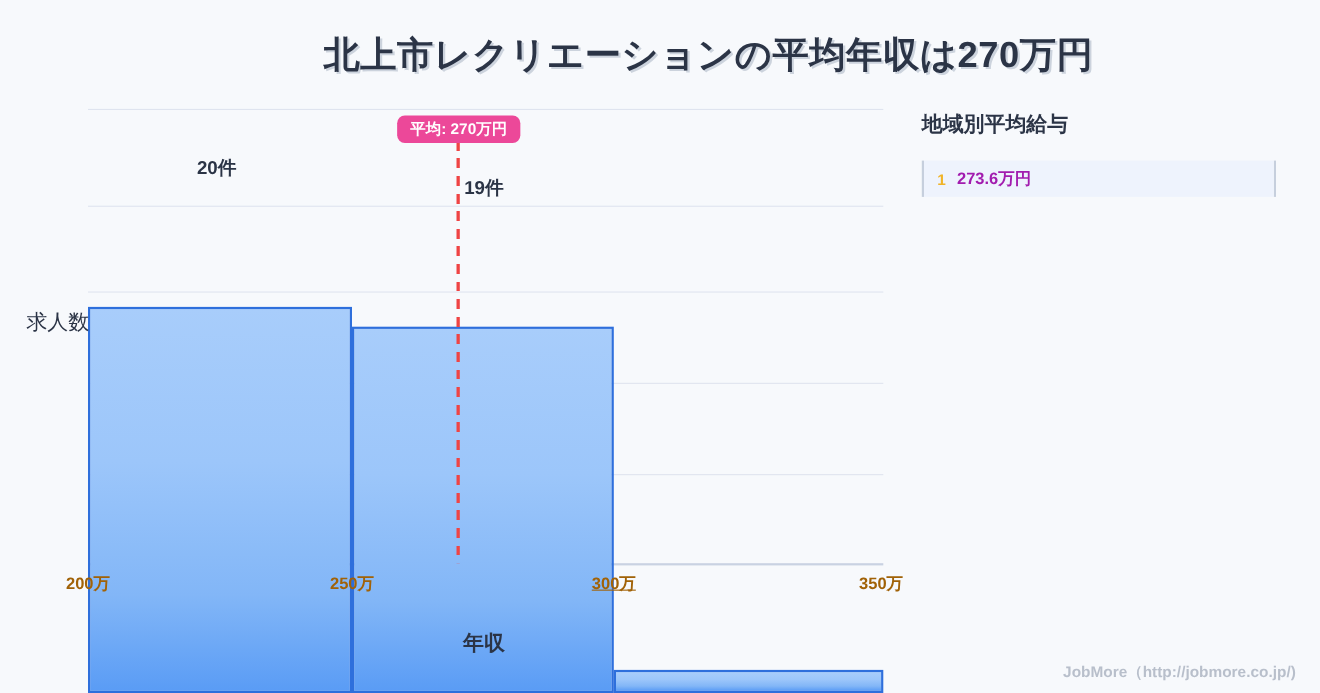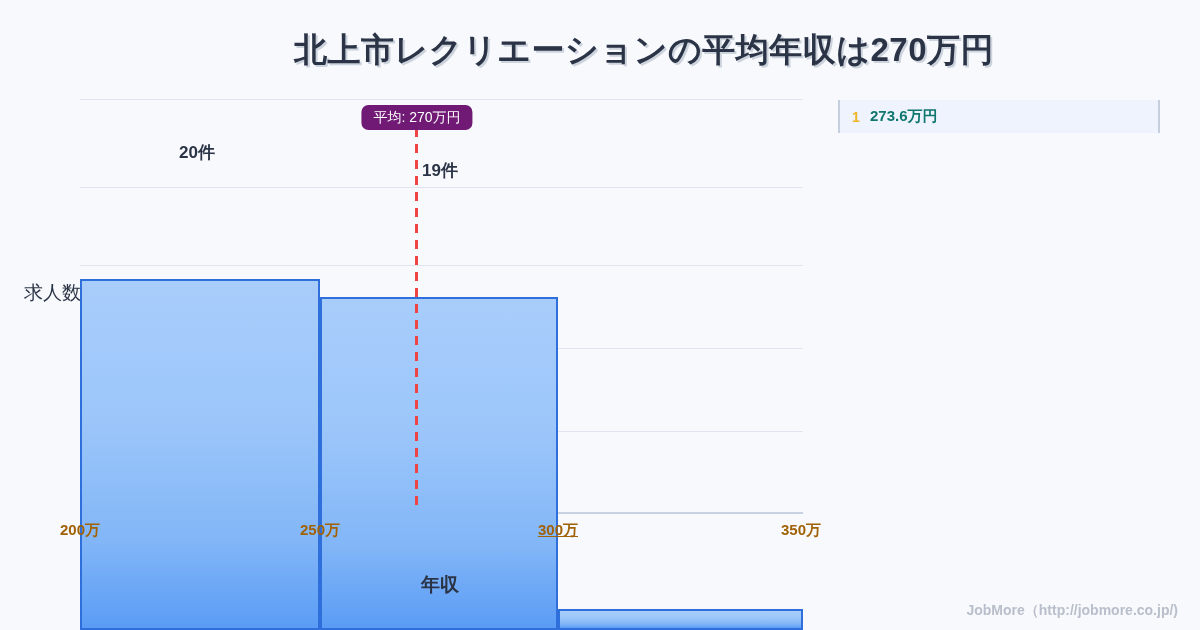--- a/index.html
+++ b/index.html
@@ -89,24 +89,24 @@
     background: repeating-linear-gradient(
       180deg,
       #ef4444 0px, #ef4444 9px,
       rgba(0,0,0,0) 9px, rgba(0,0,0,0) 16px
     );
   }
   .avg-badge {
     position: absolute;
     top: 105px;
     transform: translateX(-50%);
-    background: #701a75;
+    background: #ec4899;
     color: #ffffff;
     font-size: 14px;
-    font-weight: normal;
+    font-weight: bold;
     padding: 5px 12px 6px 12px;
     border-radius: 7px;
     white-space: nowrap;
     line-height: 1;
   }
 
   
   .x-tick {
     position: absolute;
     top: 521px;
@@ -176,21 +176,21 @@
   }
   .rank-name {
     font-size: 14px;
     font-weight: bold;
     color: #2b3446;
     flex: 1 1 auto;
   }
   .rank-value {
     font-size: 15px;
     font-weight: bold;
-    color: #0f766e;
+    color: #a21caf;
     flex: 0 0 auto;
   }
 
   
   .footer {
     position: absolute;
     right: 22px;
     bottom: 10px;
     font-size: 14px;
     font-weight: bold;
@@ -228,20 +228,21 @@
   <div class="x-tick" style="left:80px;">200万</div>
   <div class="x-tick" style="left:320px;">250万</div>
   <div class="x-tick" style="left:558px;text-decoration:underline;">300万</div>
   <div class="x-tick" style="left:801px;">350万</div>
 
   <div class="x-title">年収</div>
   <div class="y-title">求人数</div>
 </div>
 
 <div class="side-panel">
+  <div class="side-title">地域別平均給与</div>
   <div class="rank-list">
     <div class="rank-row">
       <span class="rank-num">1</span>
       <span class="rank-value">273.6万円</span>
     </div>
   </div>
 </div>
 
 <div class="footer">JobMore（http://jobmore.co.jp/)</div>
 

